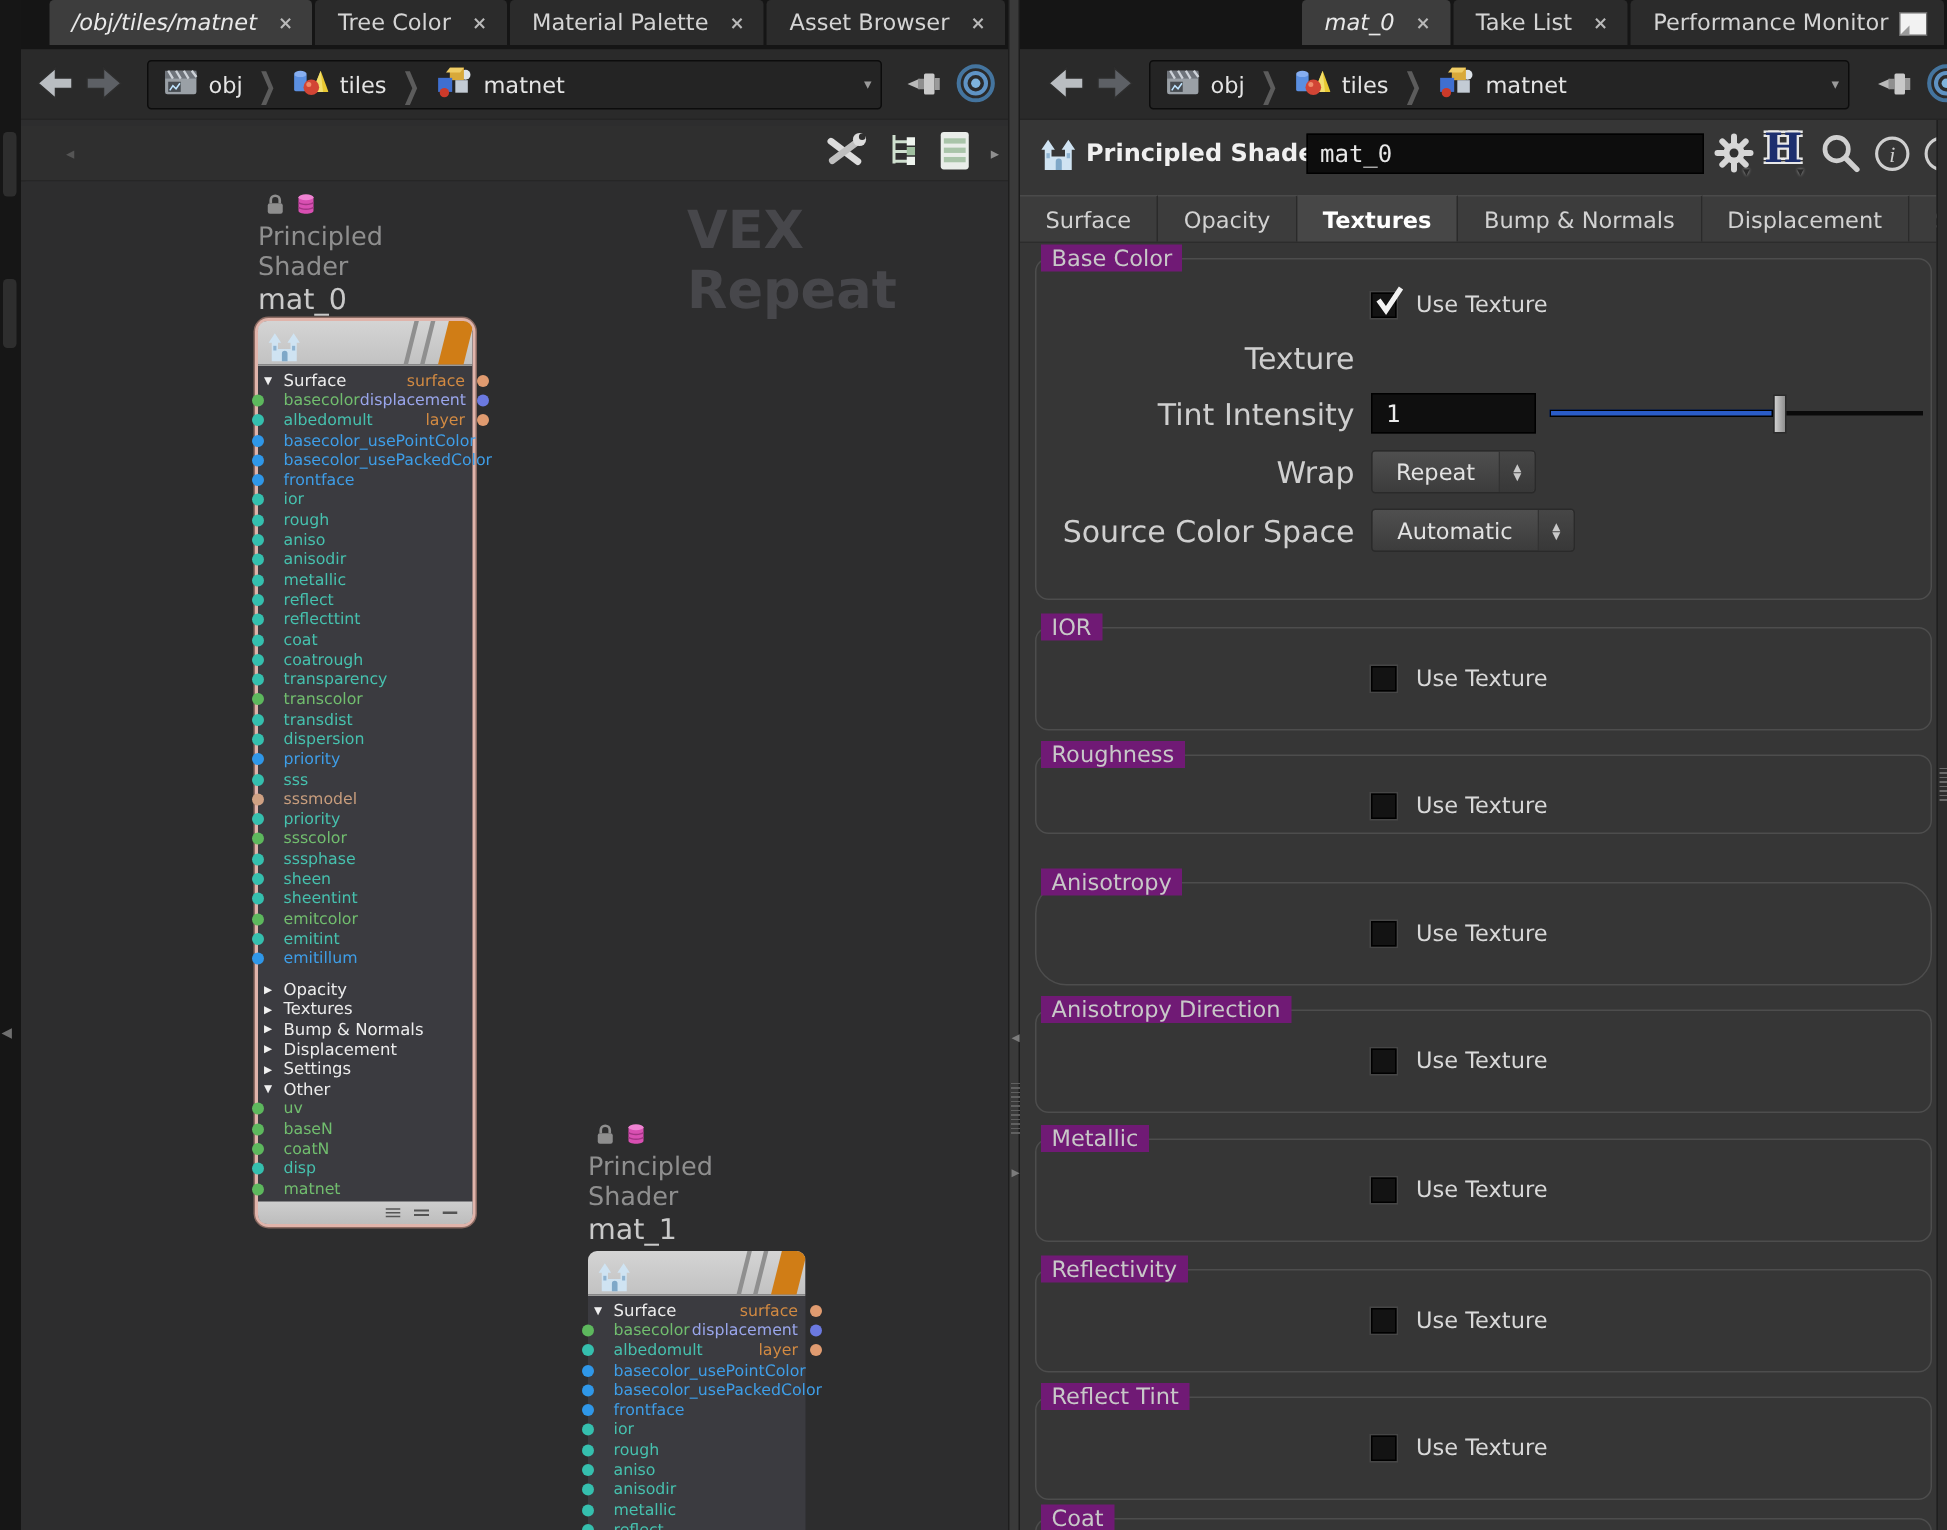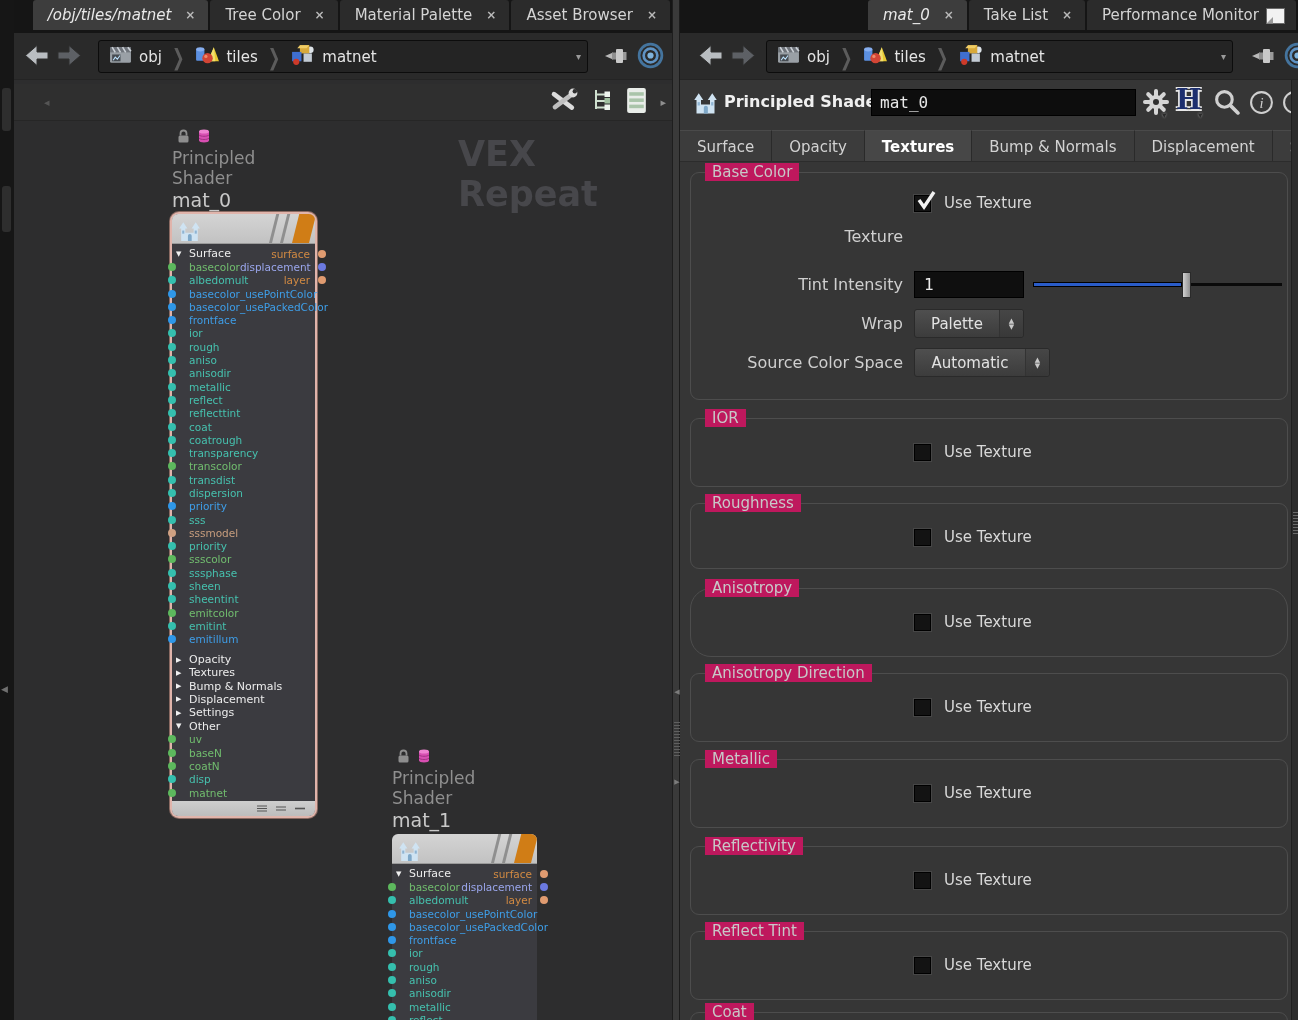--- a/index.html
+++ b/index.html
@@ -97,23 +97,23 @@
 
   
   #param-tabs { position:absolute; left:0; right:7px; top:130px; height:32px; display:flex; overflow:hidden; border-bottom:1px solid #2c2c2c; background:#323232; }
   .ptab { height:32px; padding:0 17px; display:flex; align-items:center; background:#3c3c3c; color:#d2d2d2; font-size:15px;
           border-right:1px solid #2a2a2a; border-top:1px solid #4a4a4a; white-space:nowrap; }
   .ptab.active { background:#474747; color:#ffffff; font-weight:bold; }
 
   
   #params { position:absolute; left:0; right:7px; top:162px; bottom:0; background:#363636; overflow:hidden; }
   .section { position:absolute; left:10px; right:3px; border:1px solid #4d4d4d; border-radius:9px; }
-  .section-title { position:absolute; top:-10px; left:14px; background:#be185d; padding:0 7px; color:#c8c8c8; font-size:15px; white-space:nowrap; }
+  .section-title { position:absolute; top:-10px; left:3px; background:#701a75; padding:0 7px; color:#c8c8c8; font-size:15px; white-space:nowrap; }
   .prow { display:flex; align-items:center; margin-right:5px; }
-  .plabel { width:223px; text-align:right; padding-right:11px; color:#cfcfcf; font-size:16px; white-space:nowrap; }
+  .plabel { width:223px; text-align:right; padding-right:11px; color:#cfcfcf; font-size:20px; white-space:nowrap; }
   .checkbox { position:relative; width:17px; height:17px; background:#131313; border:1px solid #000; box-shadow:0 0 0 1px #464646; }
   .checkbox svg { position:absolute; left:-1px; top:-7px; }
   .cb-label { margin-left:13px; color:#d8d8d8; font-size:15px; }
   .tinput { background:#0f0f0f; border:1px solid #000; color:#ececec; font-size:16px; padding:2px 9px; height:27px; display:flex; align-items:center; }
   .slider { position:relative; flex:1; height:27px; margin-left:9px; }
   .slider .track-on  { position:absolute; left:0; top:11px; height:5px; background:#2a5cc8; border:1px solid #000; }
   .slider .track-off { position:absolute; right:0; top:12px; height:3px; background:#0a0a0a; }
   .slider .handle { position:absolute; top:1px; width:9px; height:26px; background:linear-gradient(90deg,#d0d0d0,#8f8f8f); border:1px solid #2a2a2a; }
   .dropdown { height:29px; background:linear-gradient(#4f4f4f,#3c3c3c); border:1px solid #2a2a2a; border-radius:3px;
               display:flex; align-items:center; color:#e2e2e2; font-size:15px; }
@@ -697,33 +697,33 @@
           <span class="checkbox">
               <svg width="24" height="22" viewBox="0 0 24 22">
                 <path d="M5 11l5 7L20 3" stroke="#f2f2f2" stroke-width="3.4" fill="none"></path>
               </svg>
             </span>
           <span class="cb-label">Use Texture</span>
         </div>
         <div class="prow" style="margin-top:15px;">
           <span class="plabel">Texture</span>
         </div>
-        <div class="prow" style="margin-top:25px;">
+        <div class="prow" style="margin-top:11px;">
           <span class="plabel">Tint Intensity</span>
           <span class="tinput mono" style="width:110px;">1</span>
           <span class="slider">
             <span class="track-on" style="width:60%;"></span>
             <span class="track-off" style="width:37%;"></span>
             <span class="handle" style="left:60%;"></span>
           </span>
         </div>
         <div class="prow" style="margin-top:11px;">
           <span class="plabel">Wrap</span>
           <span class="dropdown" style="width:110px;">
-            <span class="dtext">Palette</span>
+            <span class="dtext">Repeat</span>
             <span class="darrows">
                 <span>▲</span>
                 <span>▼</span>
               </span>
           </span>
         </div>
         <div class="prow" style="margin-top:10px;">
           <span class="plabel">Source Color Space</span>
           <span class="dropdown" style="width:136px;">
             <span class="dtext">Automatic</span>
@@ -736,21 +736,21 @@
       </div>
       <div id="simple-sections">
           <div class="section" style="top:256px; height:69px;">
             <span class="section-title">IOR</span>
             <div class="prow" style="margin-top:24px;">
               <span class="plabel"></span>
               <span class="checkbox"></span>
               <span class="cb-label">Use Texture</span>
             </div>
           </div>
-          <div class="section" style="top:341px; height:66px;">
+          <div class="section" style="top:341px; height:53px;">
             <span class="section-title">Roughness</span>
             <div class="prow" style="margin-top:24px;">
               <span class="plabel"></span>
               <span class="checkbox"></span>
               <span class="cb-label">Use Texture</span>
             </div>
           </div>
           <div class="section" style="top:426px; height:69px;border-radius:21px;">
             <span class="section-title">Anisotropy</span>
             <div class="prow" style="margin-top:24px;">

